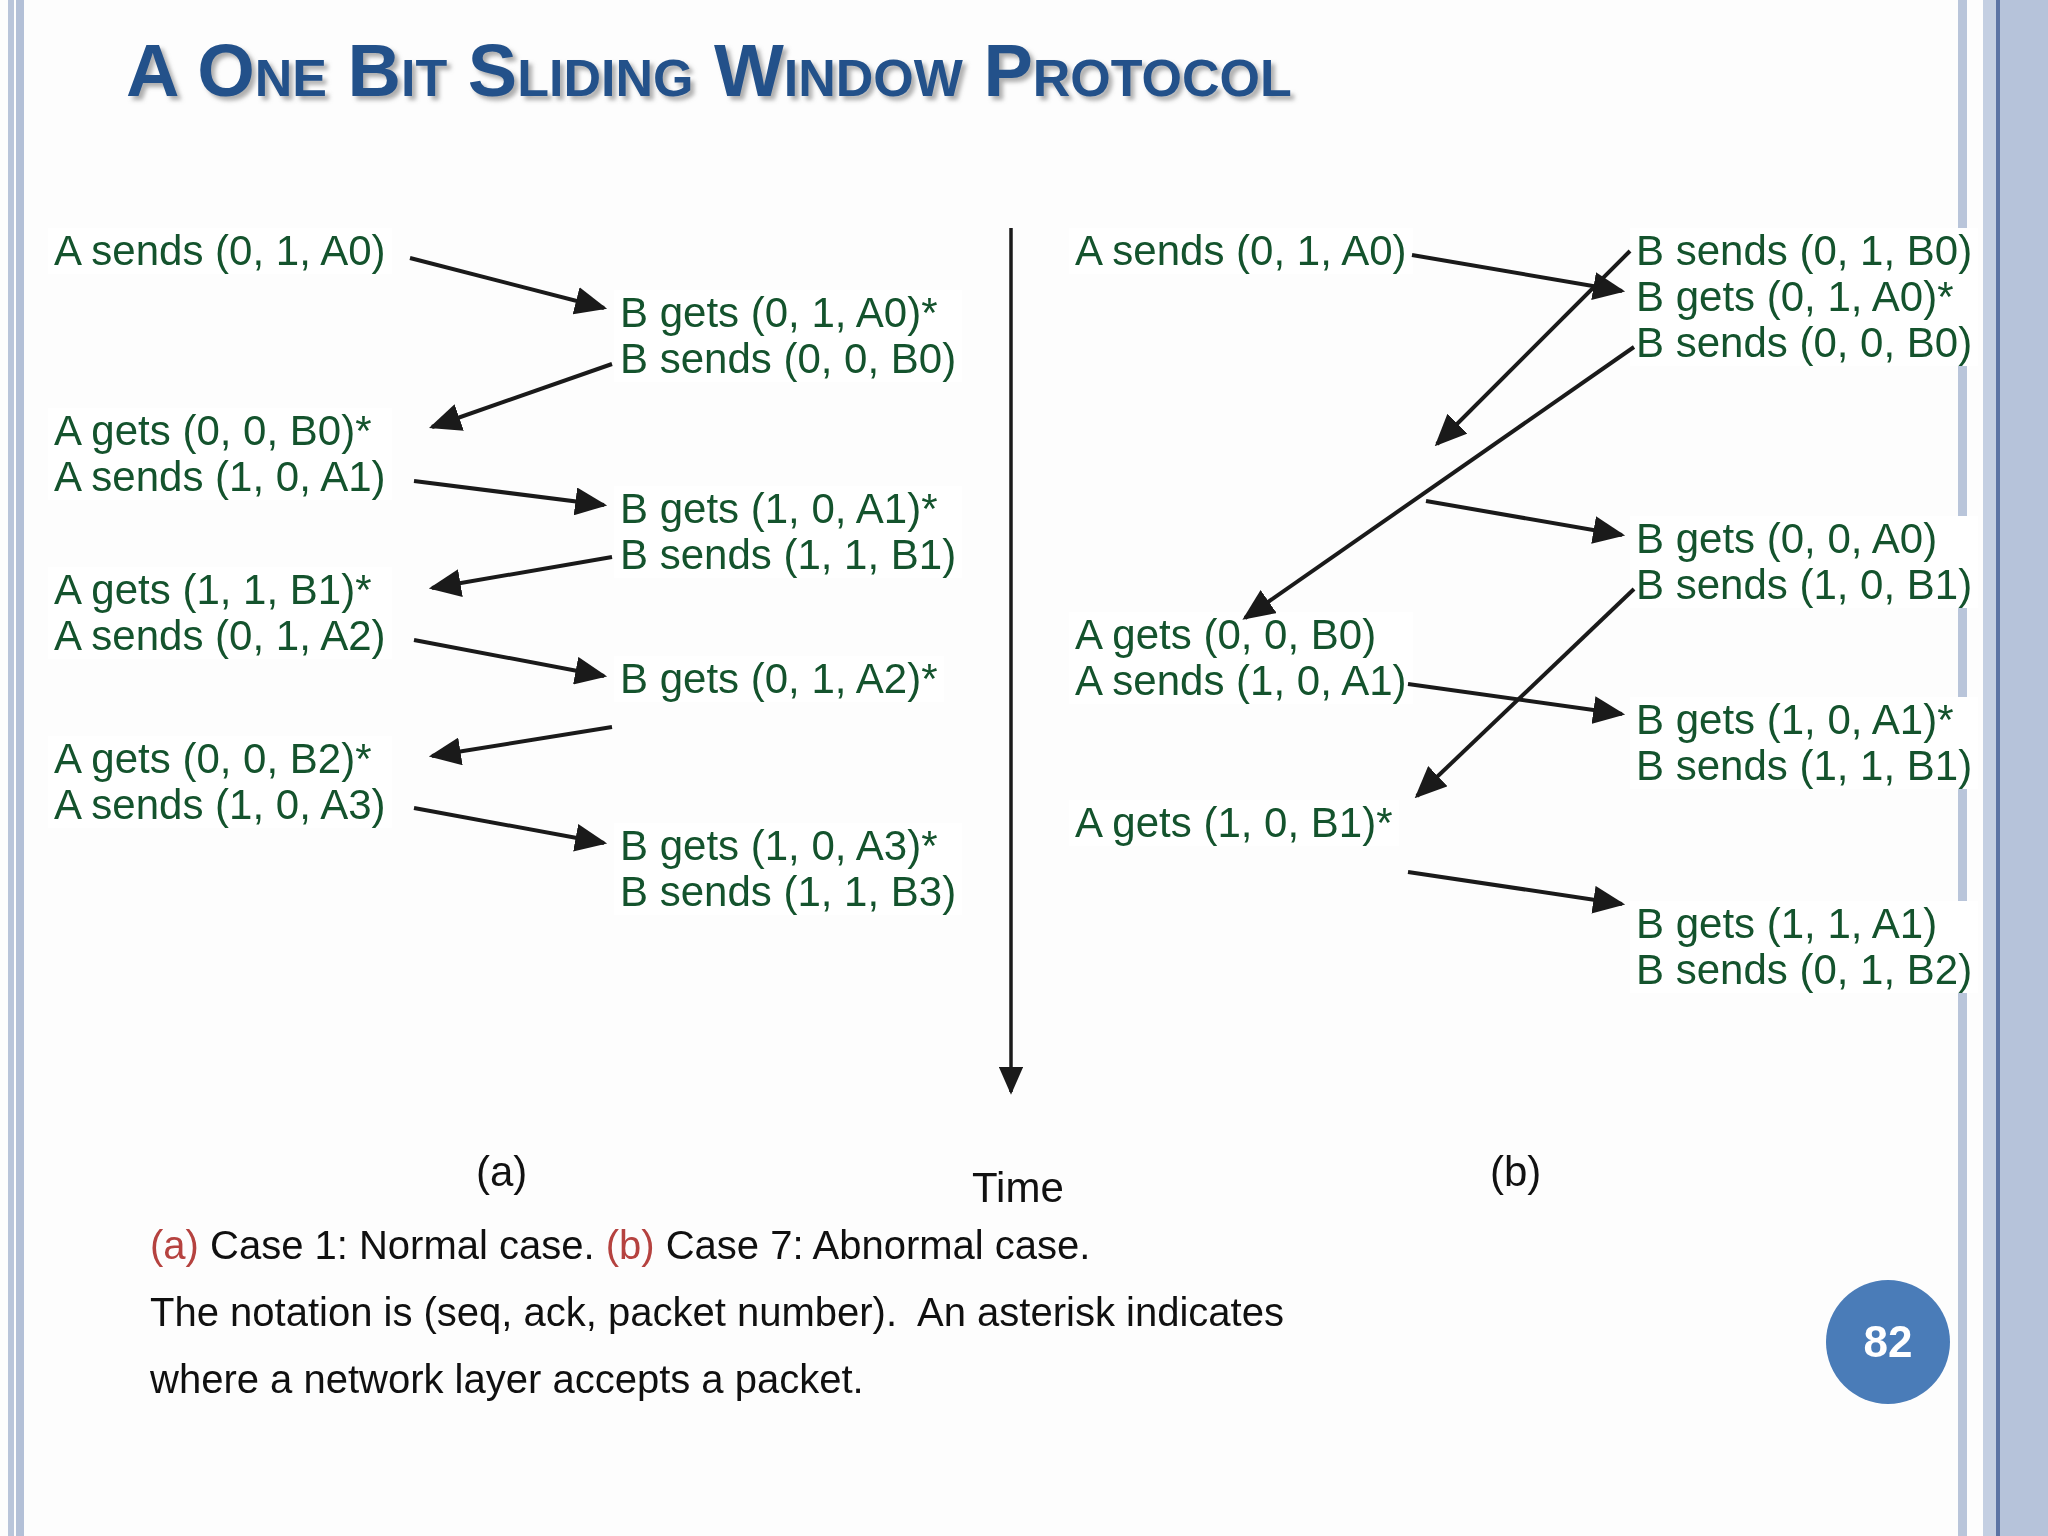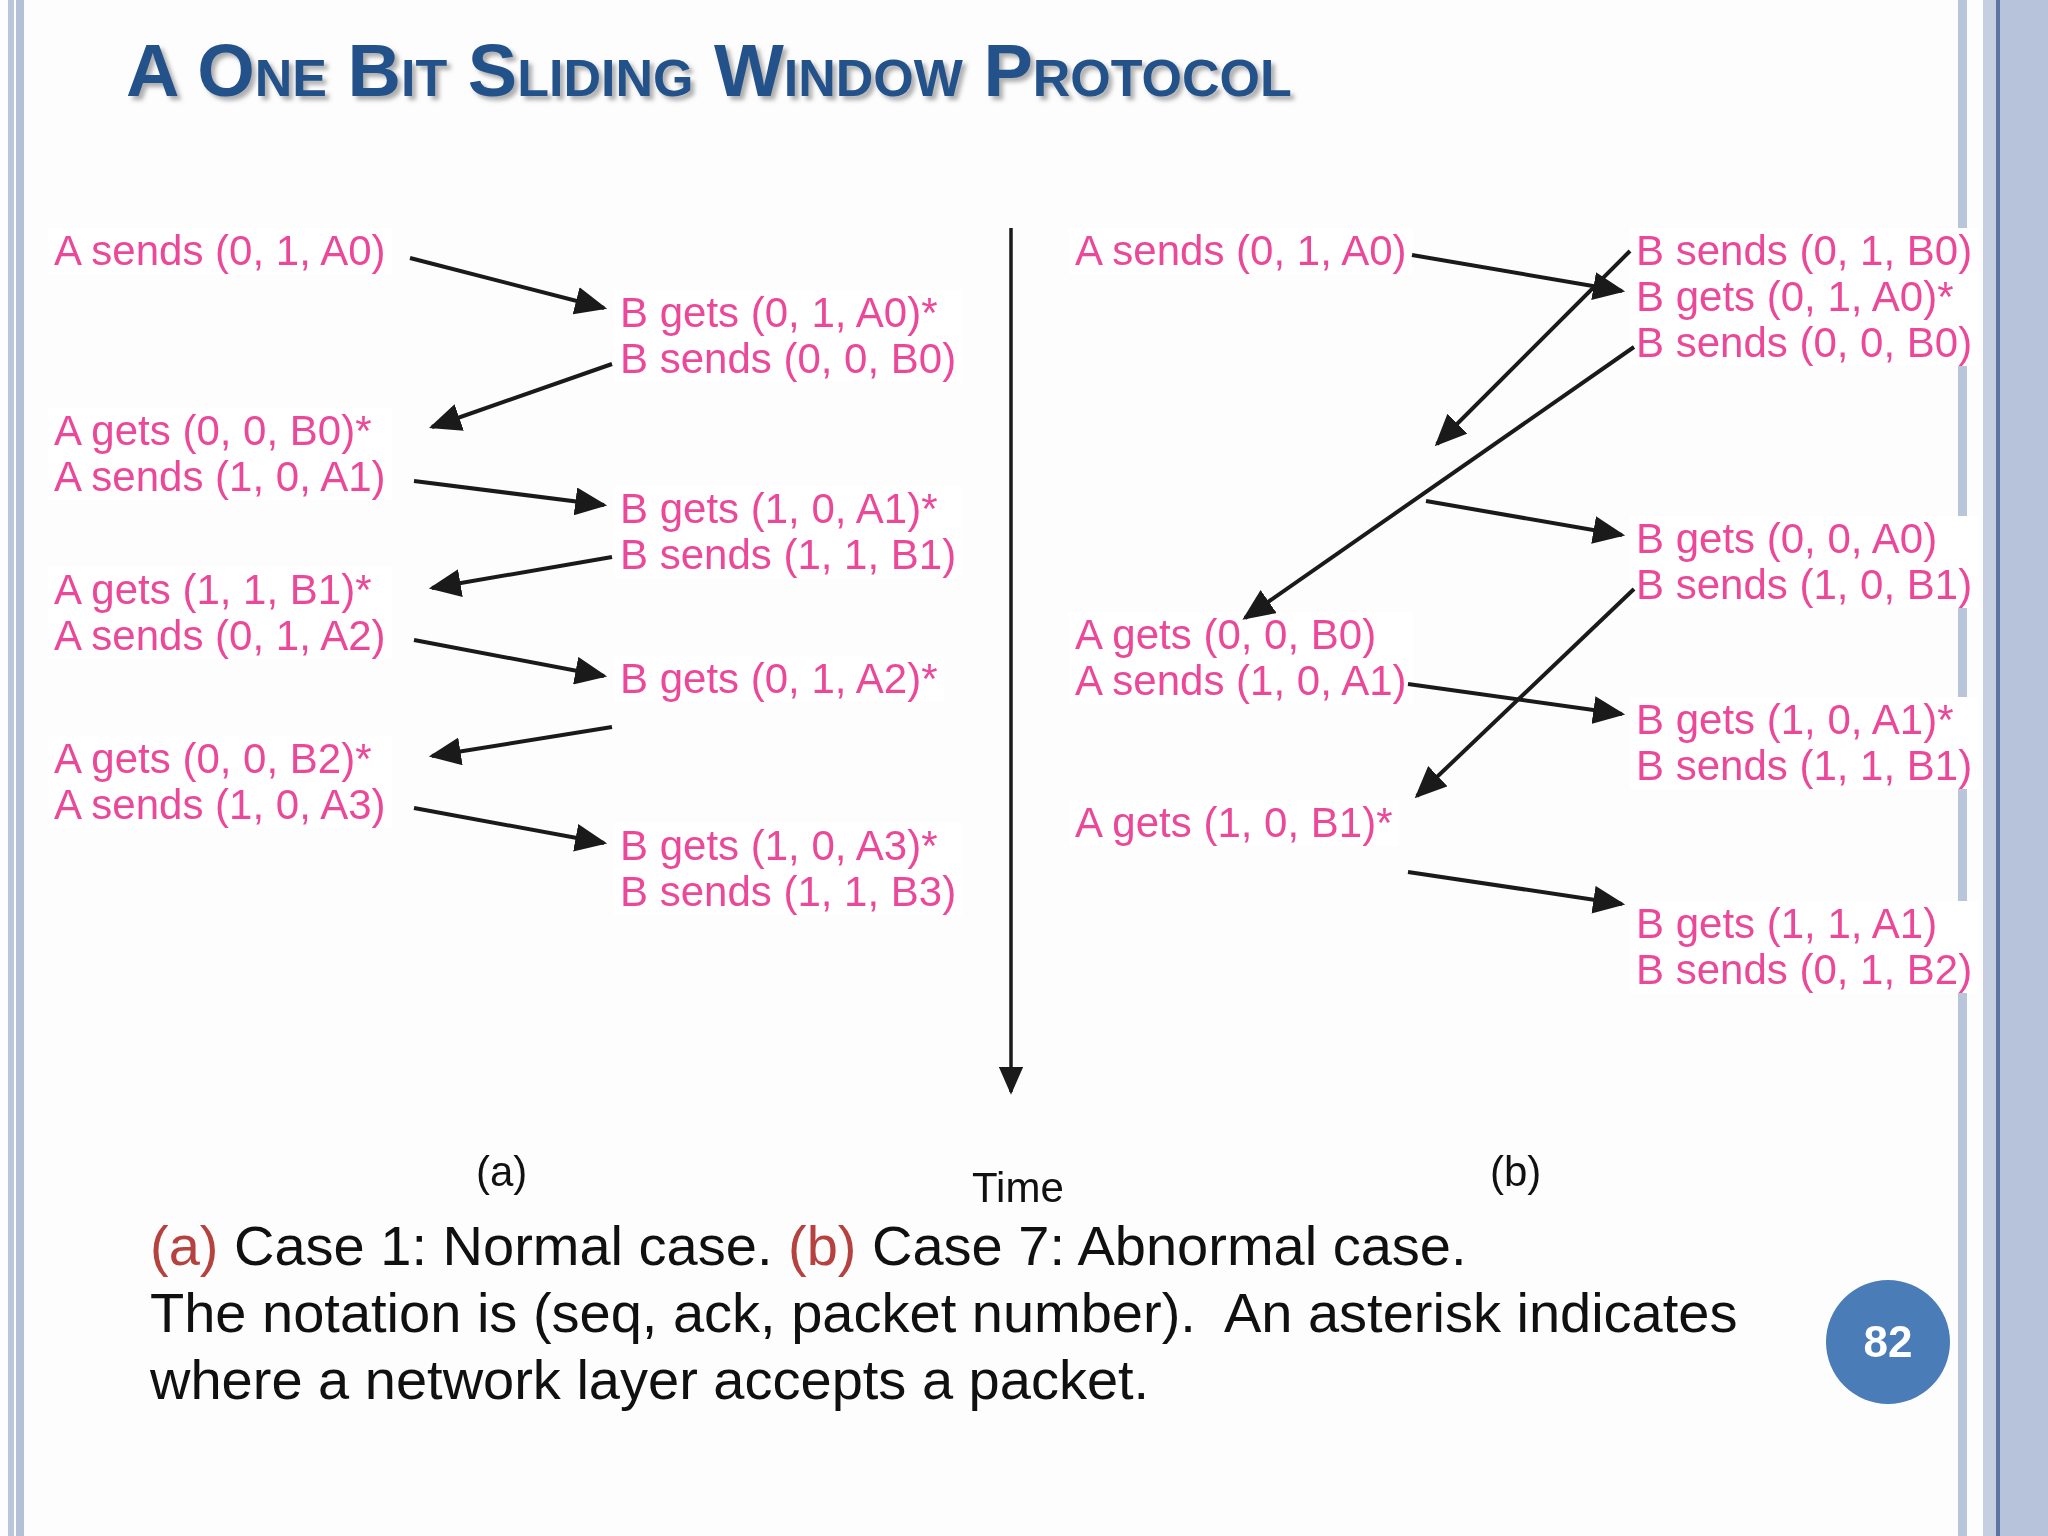--- a/index.html
+++ b/index.html
@@ -30,21 +30,21 @@
     color: #23518a;
     text-shadow: 4px 4px 4px rgba(110,110,110,0.55);
     white-space: nowrap;
     z-index: 3;
   }
 
   
   .msg {
     position: absolute;
     font-size: 42px; line-height: 46px;
-    color: #ec4899;
+    color: #14532d;
     white-space: nowrap;
     background: #fff;
     padding: 0 6px; margin-left: -6px;
     z-index: 2;
   }
 
   
   svg.arrows { position: absolute; inset: 0; z-index: 4; pointer-events: none; }
   svg.arrows line { stroke: #1a1a1a; stroke-width: 4; }
   svg.arrows line.time-line { stroke-width: 3.5; }
@@ -52,21 +52,21 @@
   
   .diag-label {
     position: absolute;
     font-size: 42px; color: #111;
     z-index: 2; white-space: nowrap;
   }
 
   
   .caption {
     position: absolute; left: 150px; top: 1212px;
-    font-size: 56px; line-height: 67px;
+    font-size: 40px; line-height: 67px;
     color: #101010; z-index: 3;
   }
   .caption .cap-line { white-space: pre; }
   .caption .red { color: #b5423f; }
   .caption .bold { font-weight: normal; }
 
   
   .page-circle {
     position: absolute; left: 1826px; top: 1280px;
     width: 124px; height: 124px;

